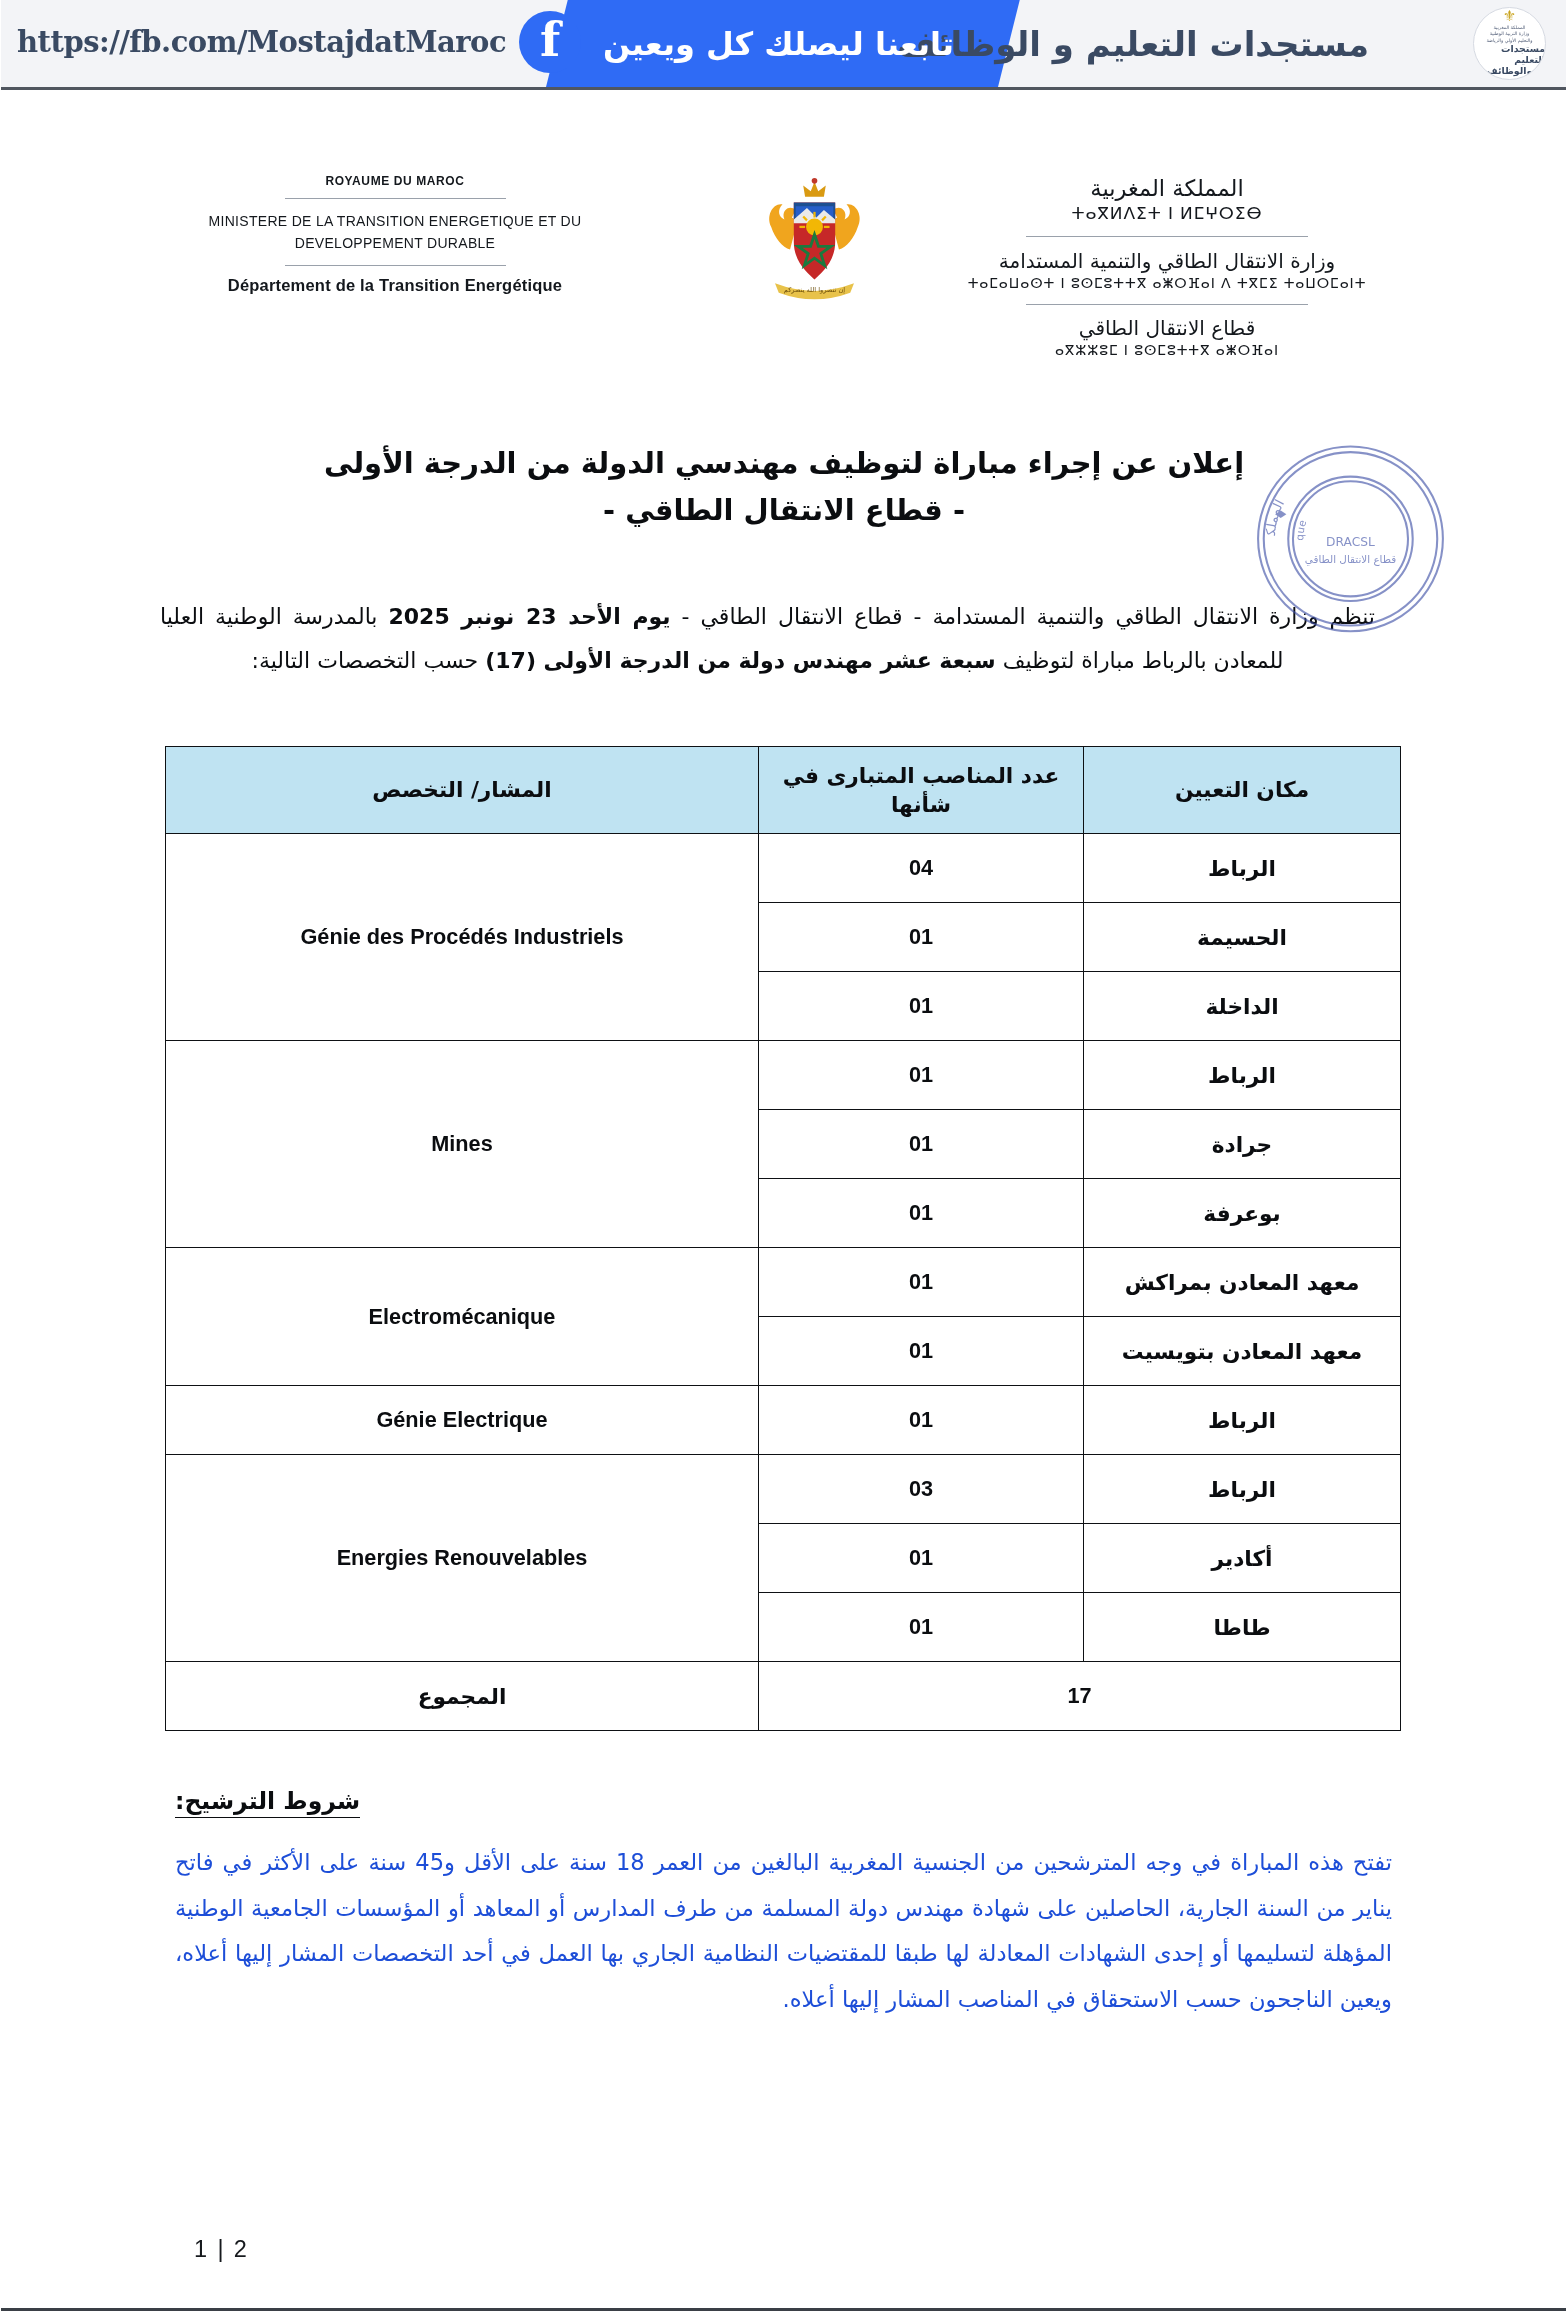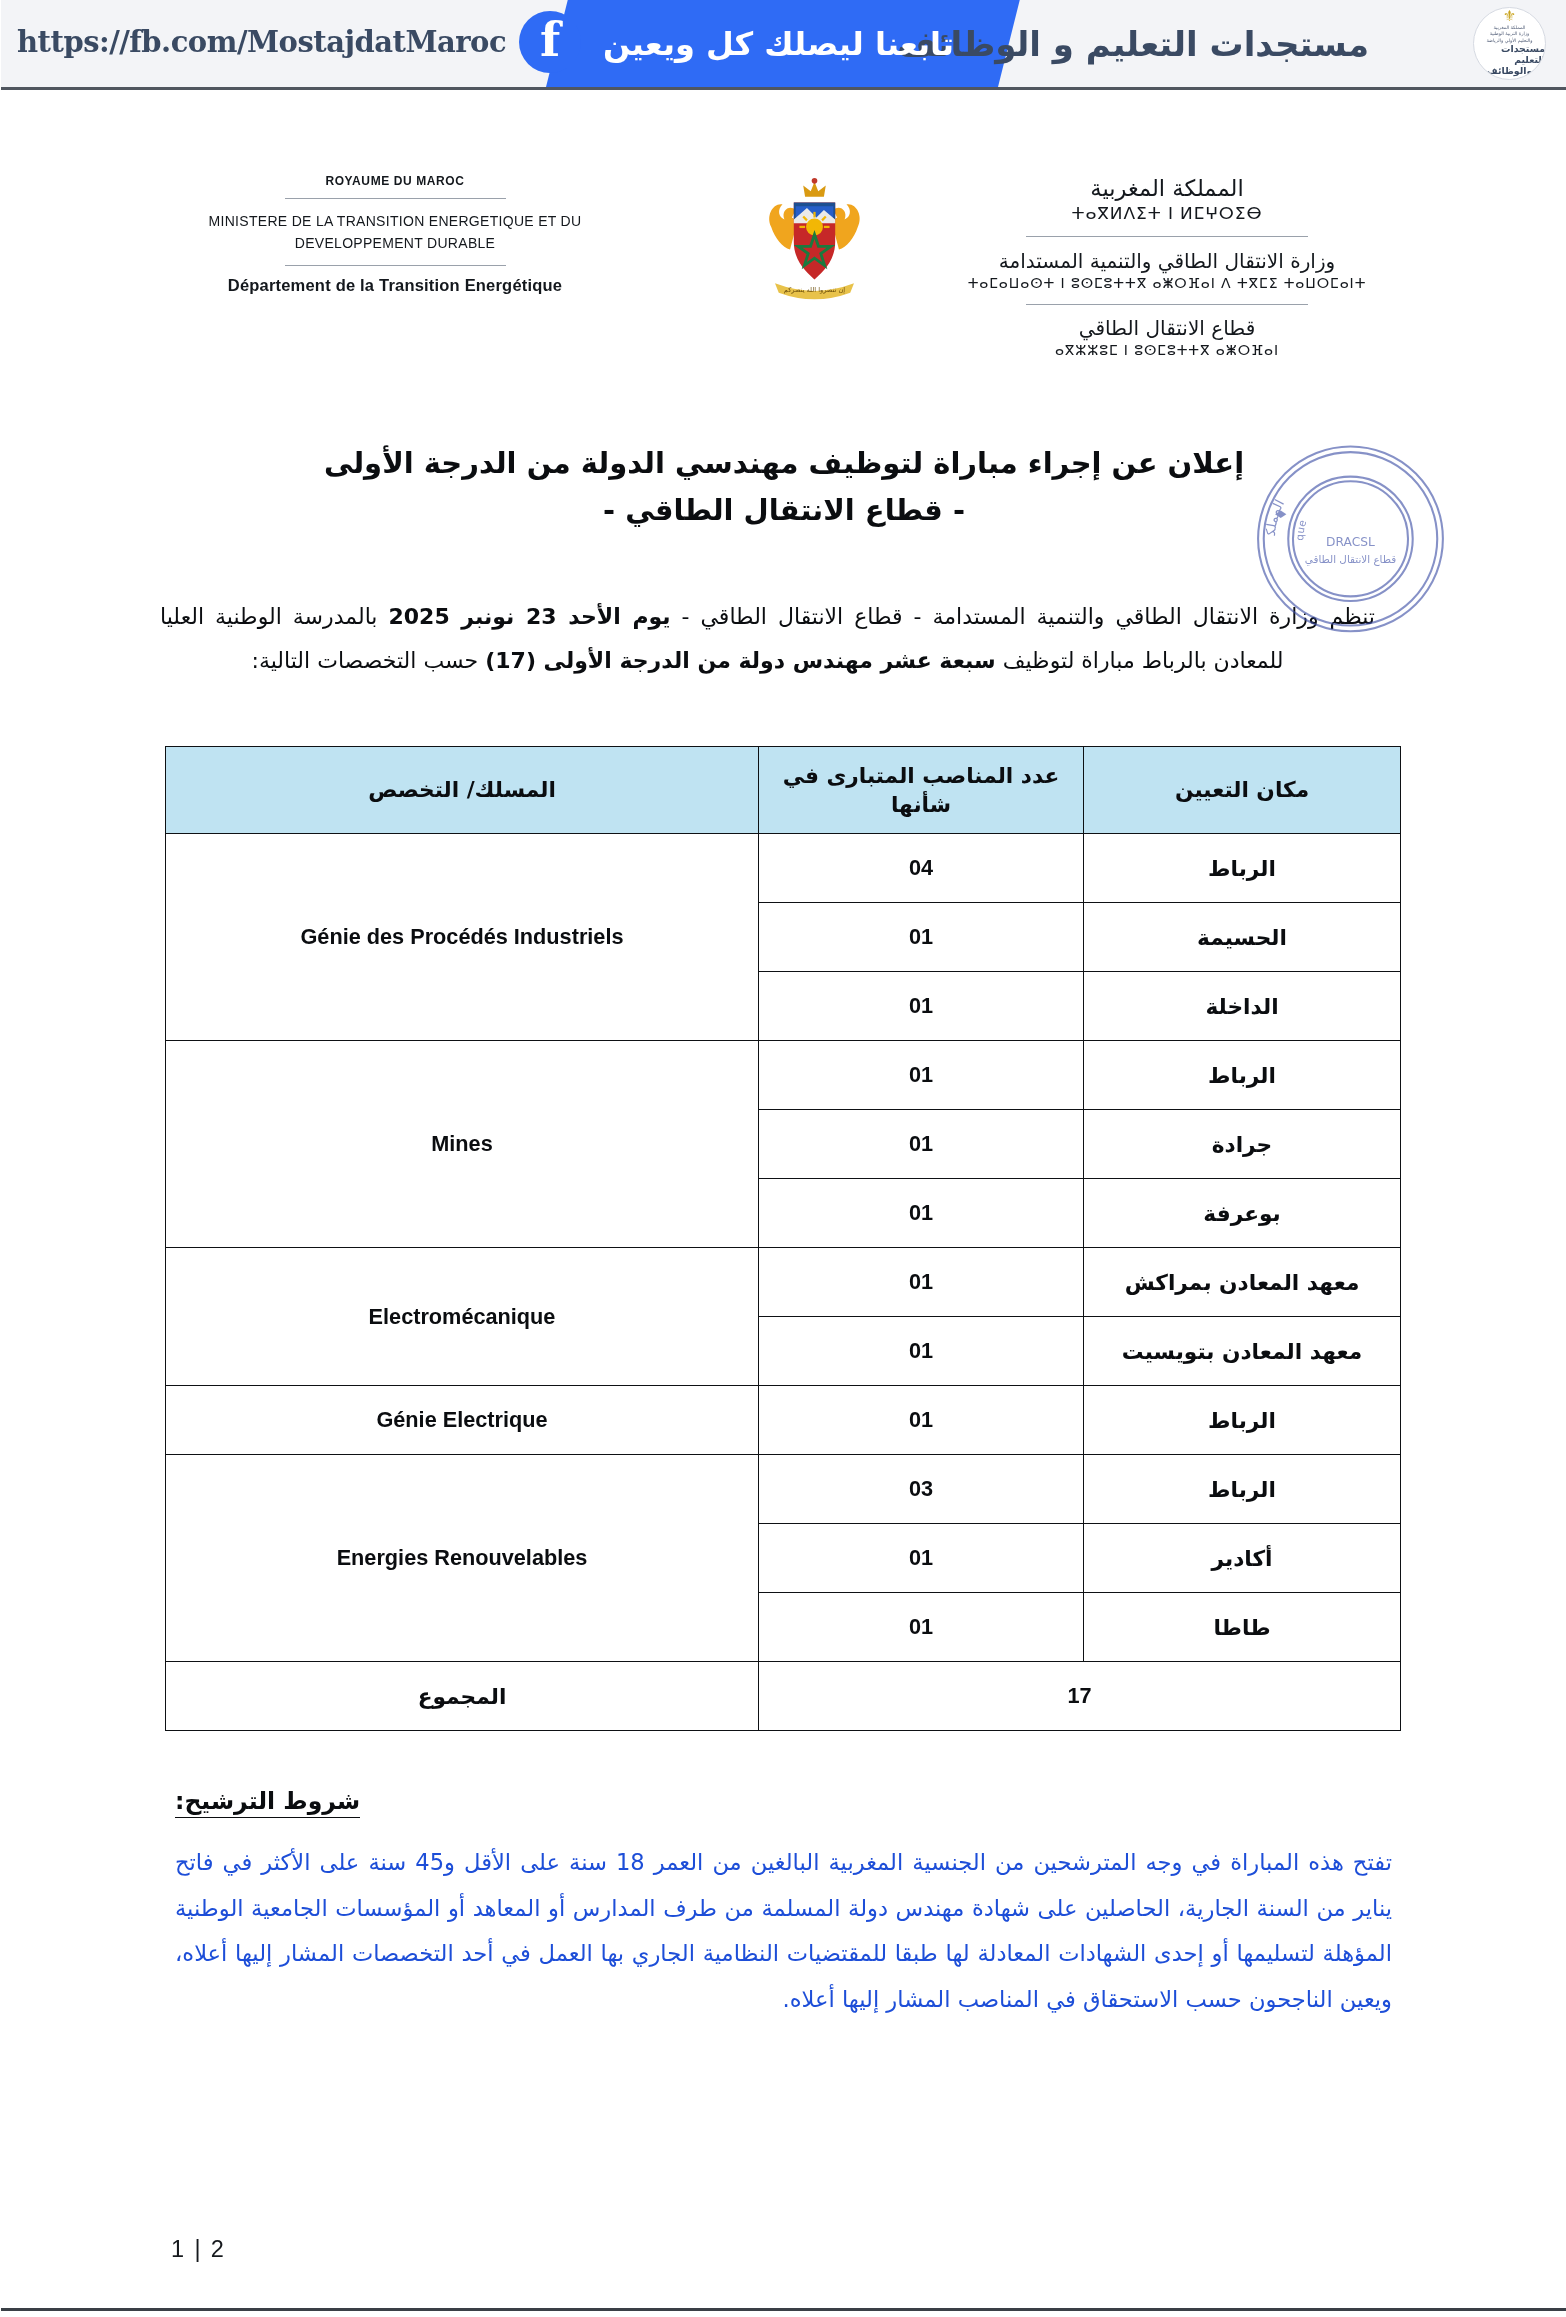--- a/index.html
+++ b/index.html
@@ -306,21 +306,21 @@
     color: #1d4ed8;
     text-align: justify;
   }
   .cond-body p { margin-bottom: 3.8px; }
   .cond-body p:last-child { text-align: justify; }
 
   
   .pagenum {
     position: absolute;
     bottom: 55px;
-    left: 171px;
+    left: 194px;
     direction: ltr;
     font-family: "Liberation Sans", sans-serif;
     font-size: 23.5px;
     color: #16191d;
     letter-spacing: 1.9px;
   }
 </style>
 </head>
 <body>
 
@@ -440,21 +440,21 @@
       <table class="jobs">
         <colgroup>
           <col class="c-place">
             <col class="c-count">
             <col class="c-spec">
         </colgroup>
         <thead>
           <tr>
             <th>مكان التعيين</th>
             <th>عدد المناصب المتبارى في شأنها</th>
-            <th>المسلك/ التخصص</th>
+            <th>المشار/ التخصص</th>
           </tr>
         </thead>
         <tbody>
 
           <tr>
             <td class="place">الرباط</td>
             <td class="count">04</td>
             <td class="spec" rowspan="3">Génie des Procédés Industriels</td>
           </tr>
           <tr>

